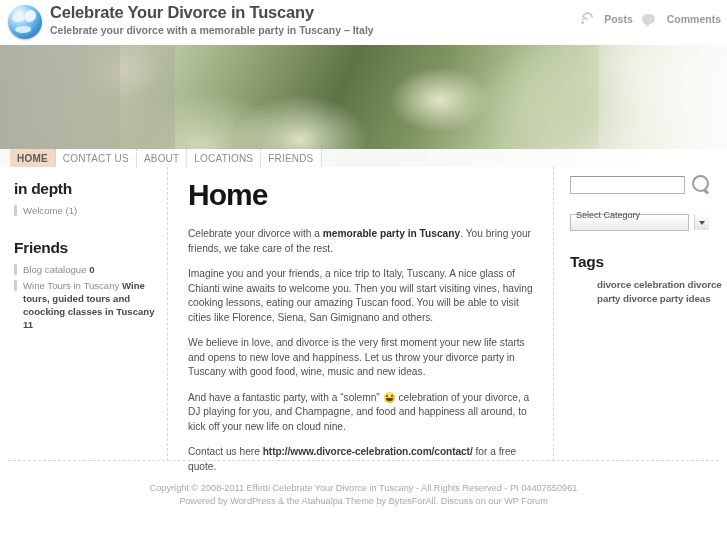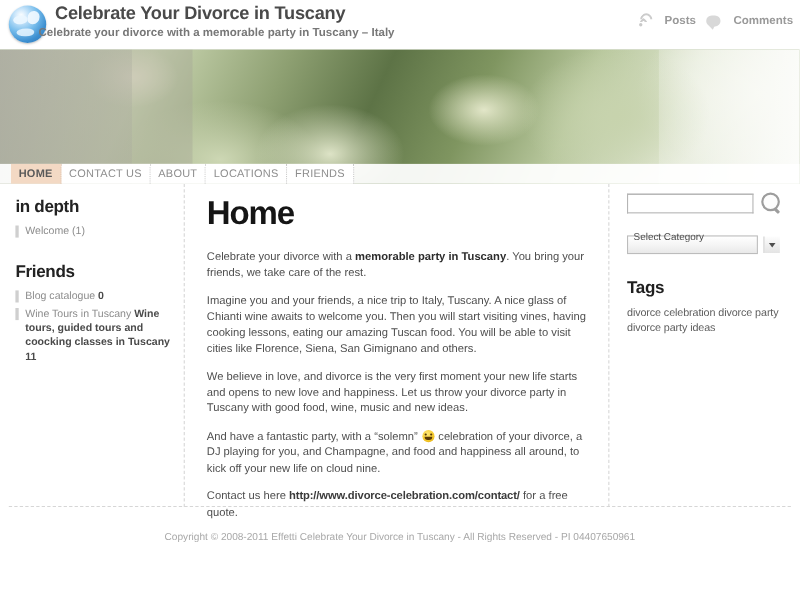--- a/index.html
+++ b/index.html
@@ -69,21 +69,21 @@
     position: absolute;
     left: 50px; top: 3px;
     font-size: 16.5px;
     font-weight: bold;
     color: #4a4a4a;
     letter-spacing: -0.2px;
     white-space: nowrap;
   }
   .site-tagline {
     position: absolute;
-    left: 35px; top: 24px;
+    left: 50px; top: 24px;
     font-size: 10.5px;
     font-weight: bold;
     color: #777777;
     white-space: nowrap;
   }
   .feeds {
     position: absolute;
     right: 6px; top: 13px;
     display: flex;
     align-items: center;
@@ -415,22 +415,23 @@
     width: 0; height: 0;
     border-left: 3.2px solid transparent;
     border-right: 3.2px solid transparent;
     border-top: 4px solid #4f4f4f;
     display: block;
   }
   .tag-cloud {
     font-size: 9.8px;
     color: #5e5e5e;
     line-height: 13.5px;
-    font-weight: normal;
+    font-weight: bold;
     letter-spacing: -0.1px;
+    margin-left: 27px;
   }
   .tag-cloud span { cursor: pointer; }
 
   
   .footer {
     text-align: center;
     padding-top: 21px;
     font-size: 9.2px;
     color: #a8a8a8;
     line-height: 13px;
@@ -536,15 +537,18 @@
       <div class="tag-cloud">
         <span>divorce celebration</span>
          <span>divorce party</span>
          <span>divorce party ideas</span>
       </div>
     </div>
   </div>
 
   <div class="footer">
     <div>Copyright © 2008-2011 Effetti Celebrate Your Divorce in Tuscany - All Rights Reserved - PI 04407650961</div>
+    <div>
+      <span>Powered by </span><span class="fl">WordPress</span><span> &amp; the </span><span class="fl">Atahualpa Theme</span><span> by </span><span class="fl">BytesForAll</span><span>. Discuss on our </span><span class="fl">WP Forum</span>
+    </div>
   </div>
 
 </div>
 
 </body></html>

